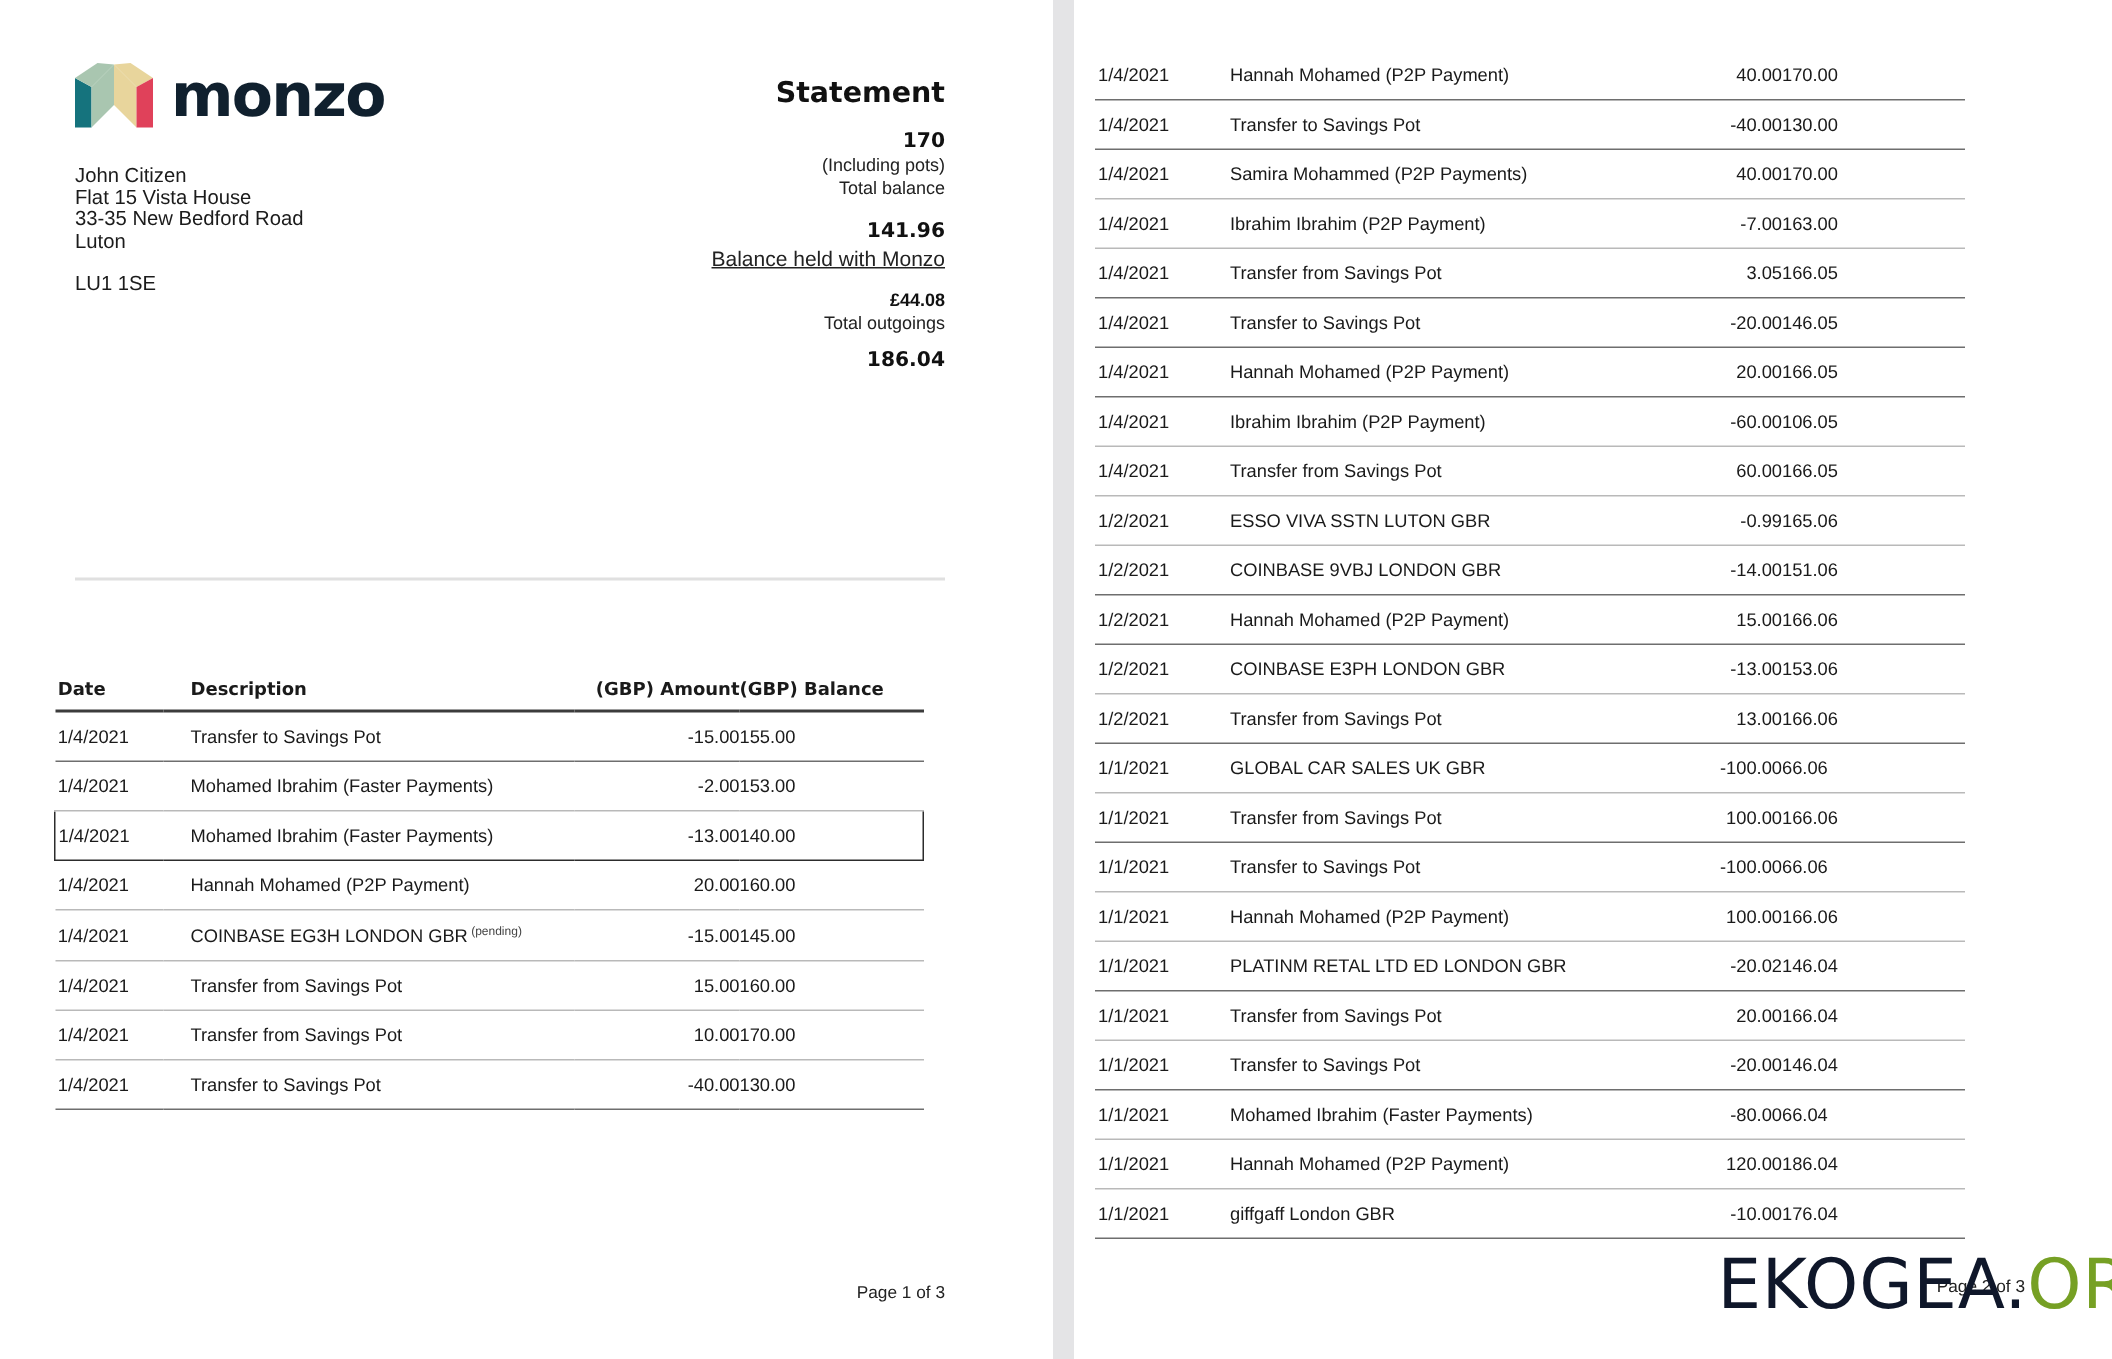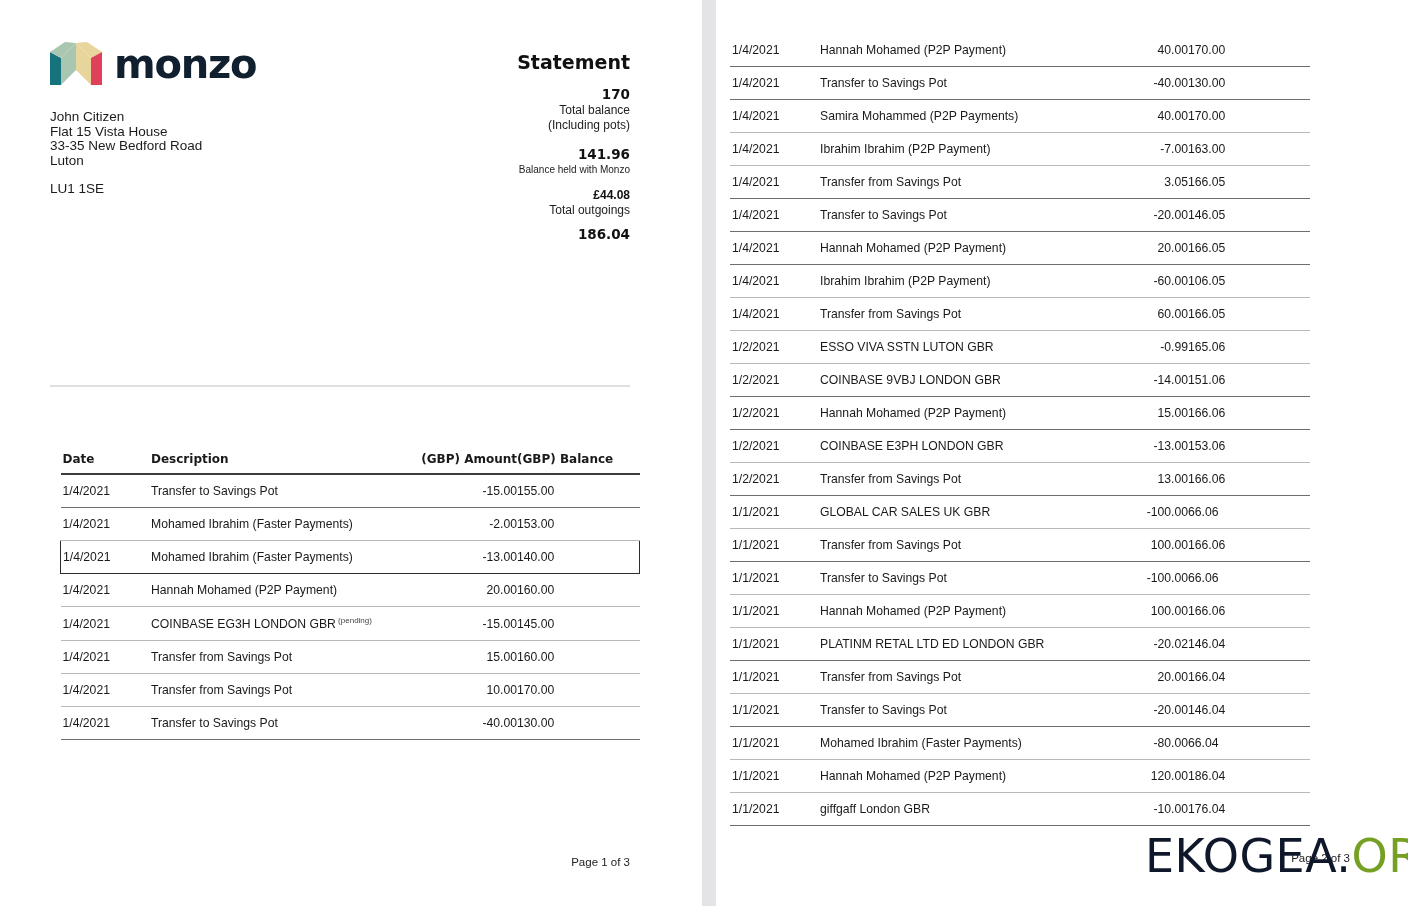--- a/index.html
+++ b/index.html
@@ -90,38 +90,38 @@
   .sum-val.big {
     font-size: 12px;
     font-weight: bold;
     font-family: "Liberation Sans", sans-serif;
   }
   .sum-lab {
     font-size: 12px;
     color: #222;
     line-height: 1.3;
   }
-  .sum-lab.tiny { font-size: 10px; }
+  .sum-lab.tiny { font-size: 14px; text-decoration: underline; }
 
   .rule {
     position: absolute;
     left: 50px; right: 72px;
     top: 385px;
     height: 2px;
     background: #e0e0e0;
   }
 
   
   .txn-table {
     position: absolute;
     border-collapse: collapse;
     font-size: 12.2px;
     color: #1a1a1a;
   }
-  .txn-table.left  { left: 60px; top: 452px; width: 580px; }
+  .txn-table.left  { left: 36px; top: 452px; width: 580px; }
   .txn-table.right { left: 14px; top: 34px;  width: 580px; }
 
   .txn-table th {
     font-size: 12px;
     font-weight: bold;
     padding: 0 0 7px 0;
     border-bottom: 2px solid #3c3c3c;
     font-family: "DejaVu Sans", sans-serif;
     white-space: nowrap;
   }
@@ -206,22 +206,22 @@
         <div>Luton</div>
         <span class="gapline"></span>
         <div>LU1 1SE</div>
       </div>
 
       <div class="summary">
         <div class="stmt-title">Statement</div>
 
         <div class="sum-block">
           <div class="sum-val">170</div>
+          <div class="sum-lab">(Including pots)</div>
           <div class="sum-lab">Total balance</div>
-          <div class="sum-lab">(Including pots)</div>
         </div>
 
         <div class="sum-block">
           <div class="sum-val">141.96</div>
           <div class="sum-lab tiny">Balance held with Monzo</div>
         </div>
 
         <div class="sum-block">
           <div class="sum-val big">£44.08</div>
           <div class="sum-lab">Total outgoings</div>

